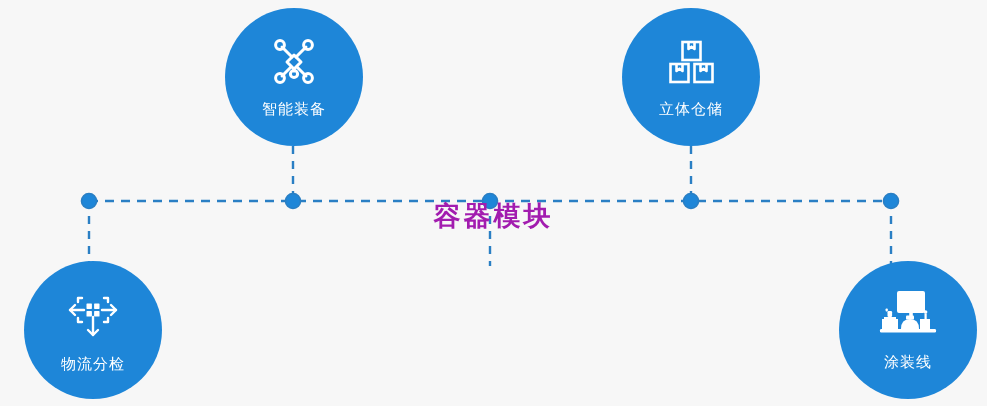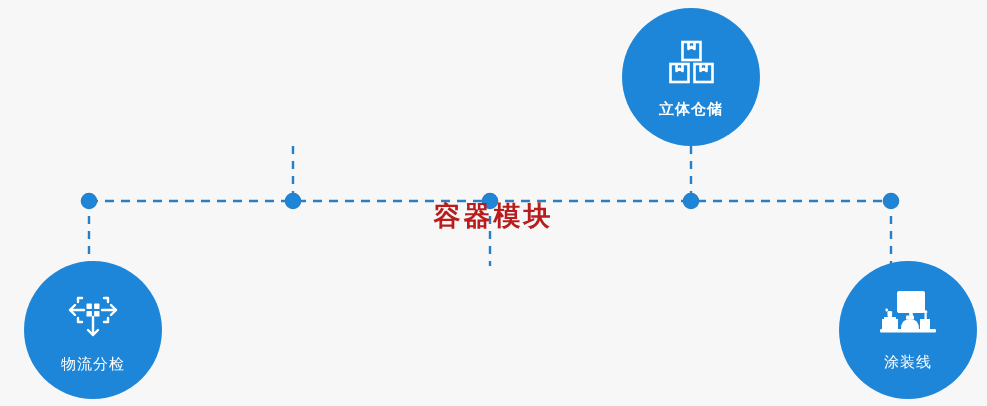--- a/index.html
+++ b/index.html
@@ -27,21 +27,21 @@
     pointer-events: none;
   }
   .watermark {
     position: absolute;
     left: 0;
     top: 198px;
     width: 987px;
     text-align: center;
     font-size: 27px;
     letter-spacing: 3px;
-    color: #b91c1c;
+    color: #a21caf;
     font-weight: 600;
     user-select: none;
     z-index: 1;
   }
   .node {
     position: absolute;
     border-radius: 50%;
     background: #1e86d8;
     display: flex;
     flex-direction: column;
@@ -68,21 +68,21 @@
   .node.top .node-icon { margin-bottom: 12px; }
   .node.top .node-label { margin-top: 0; }
   
   .node.bottom {
     width: 138px;
     height: 138px;
   }
   .node.bottom .node-icon { margin-bottom: 14px; }
 
   .node-n1 { left: 225px; top: 8px; }
-  .node-n2 { left: 622px; top: 8px; font-weight: bold; }
+  .node-n2 { left: 622px; top: 8px; }
   .node-n3 { left: 24px; top: 261px; }
   .node-n4 { left: 421px; top: 261px; }
   .node-n5 { left: 839px; top: 261px; }
 </style>
 </head>
 <body>
 
 <div id="diagram">
 
   <svg class="connector-layer" viewBox="0 0 987 406" width="987" height="406" xmlns="http://www.w3.org/2000/svg">
@@ -98,20 +98,40 @@
 
     <circle cx="89" cy="201" r="7.5" fill="#1e86d8" stroke="#2a7fc4" stroke-width="1.6"></circle>
     <circle cx="293" cy="201" r="7.5" fill="#1e86d8" stroke="#2a7fc4" stroke-width="1.6"></circle>
     <circle cx="490" cy="201" r="7.5" fill="#1e86d8" stroke="#2a7fc4" stroke-width="1.6"></circle>
     <circle cx="691" cy="201" r="7.5" fill="#1e86d8" stroke="#2a7fc4" stroke-width="1.6"></circle>
     <circle cx="891" cy="201" r="7.5" fill="#1e86d8" stroke="#2a7fc4" stroke-width="1.6"></circle>
   </svg>
 
   <div class="watermark">容器模块</div>
 
+  <div class="node top node-n1">
+    <span class="node-icon">
+      <svg width="52" height="52" viewBox="0 0 52 52" xmlns="http://www.w3.org/2000/svg">
+        <g fill="none" stroke="#ffffff" stroke-width="3" stroke-linecap="round" stroke-linejoin="round">
+          <line x1="14" y1="11" x2="24" y2="21"></line>
+          <line x1="38" y1="11" x2="28" y2="21"></line>
+          <line x1="14" y1="40" x2="23" y2="31"></line>
+          <line x1="38" y1="40" x2="29" y2="31"></line>
+          <path d="M26 19 L33 26 L26 33 L19 26 Z"></path>
+          <line x1="26" y1="33" x2="26" y2="35"></line>
+          <circle cx="12" cy="9" r="4.4"></circle>
+          <circle cx="40" cy="9" r="4.4"></circle>
+          <circle cx="12" cy="42" r="4.4"></circle>
+          <circle cx="40" cy="42" r="4.4"></circle>
+          <circle cx="26" cy="38" r="3.6"></circle>
+        </g>
+      </svg>
+    </span>
+    <span class="node-label">智能装备</span>
+  </div>
 
   <div class="node top node-n2">
     <span class="node-icon">
       <svg width="52" height="52" viewBox="0 0 52 52" xmlns="http://www.w3.org/2000/svg">
         <g fill="none" stroke="#ffffff" stroke-width="2.6" stroke-linejoin="miter">
           <rect x="17.5" y="6" width="18" height="18"></rect>
           <path d="M23.5 6 L23.5 13 L26.5 10.7 L29.5 13 L29.5 6" stroke-linejoin="round"></path>
           <rect x="5.5" y="28" width="18" height="18"></rect>
           <path d="M11.5 28 L11.5 35 L14.5 32.7 L17.5 35 L17.5 28" stroke-linejoin="round"></path>
           <rect x="29.5" y="28" width="18" height="18"></rect>

